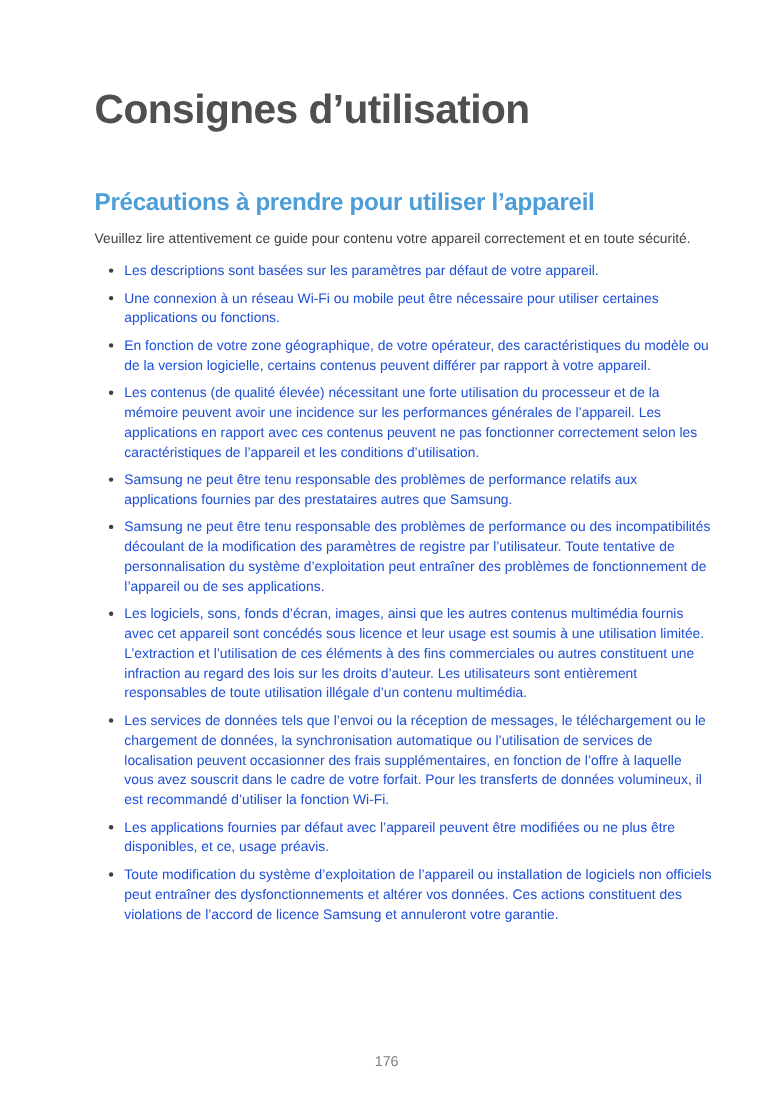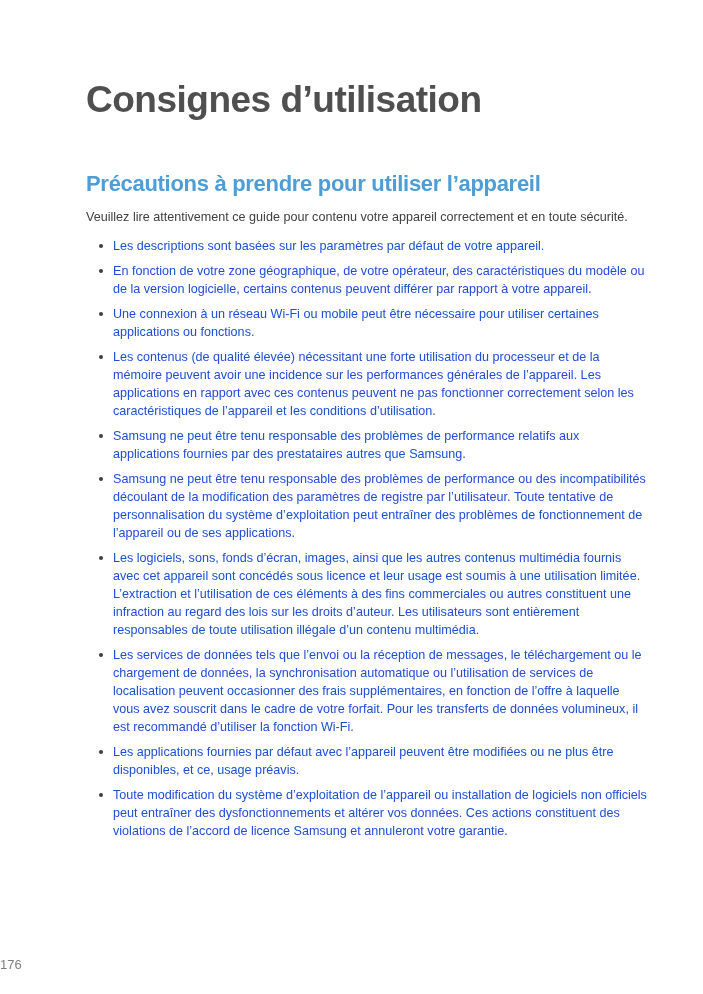--- a/index.html
+++ b/index.html
@@ -62,39 +62,39 @@
     width: 4px;
     height: 4px;
     border-radius: 50%;
     background: #3e3e3e;
   }
   .page-footer {
     position: absolute;
     left: 0;
     bottom: 22px;
     width: 100%;
-    text-align: left;
+    text-align: center;
     font-size: 13px;
     color: #7f7f7f;
   }
 </style>
 </head>
 <body>
 
 <div class="page">
   <h1 class="chapter-title">Consignes d’utilisation</h1>
 
   <h2 class="section-heading">Précautions à prendre pour utiliser l’appareil</h2>
 
   <p class="intro">Veuillez lire attentivement ce guide pour contenu votre appareil correctement et en toute sécurité.</p>
 
   <ul class="precautions">
     <li>Les descriptions sont basées sur les paramètres par défaut de votre appareil.</li>
+    <li>Une connexion à un réseau Wi-Fi ou mobile peut être nécessaire pour utiliser certaines applications ou fonctions.</li>
     <li>En fonction de votre zone géographique, de votre opérateur, des caractéristiques du modèle ou de la version logicielle, certains contenus peuvent différer par rapport à votre appareil.</li>
-    <li>Une connexion à un réseau Wi-Fi ou mobile peut être nécessaire pour utiliser certaines applications ou fonctions.</li>
     <li>Les contenus (de qualité élevée) nécessitant une forte utilisation du processeur et de la mémoire peuvent avoir une incidence sur les performances générales de l’appareil. Les applications en rapport avec ces contenus peuvent ne pas fonctionner correctement selon les caractéristiques de l’appareil et les conditions d’utilisation.</li>
     <li>Samsung ne peut être tenu responsable des problèmes de performance relatifs aux applications fournies par des prestataires autres que Samsung.</li>
     <li>Samsung ne peut être tenu responsable des problèmes de performance ou des incompatibilités découlant de la modification des paramètres de registre par l’utilisateur. Toute tentative de personnalisation du système d’exploitation peut entraîner des problèmes de fonctionnement de l’appareil ou de ses applications.</li>
     <li>Les logiciels, sons, fonds d’écran, images, ainsi que les autres contenus multimédia fournis avec cet appareil sont concédés sous licence et leur usage est soumis à une utilisation limitée. L’extraction et l’utilisation de ces éléments à des fins commerciales ou autres constituent une infraction au regard des lois sur les droits d’auteur. Les utilisateurs sont entièrement responsables de toute utilisation illégale d’un contenu multimédia.</li>
     <li>Les services de données tels que l’envoi ou la réception de messages, le téléchargement ou le chargement de données, la synchronisation automatique ou l’utilisation de services de localisation peuvent occasionner des frais supplémentaires, en fonction de l’offre à laquelle vous avez souscrit dans le cadre de votre forfait. Pour les transferts de données volumineux, il est recommandé d’utiliser la fonction Wi-Fi.</li>
     <li>Les applications fournies par défaut avec l’appareil peuvent être modifiées ou ne plus être disponibles, et ce, usage préavis.</li>
     <li>Toute modification du système d’exploitation de l’appareil ou installation de logiciels non officiels peut entraîner des dysfonctionnements et altérer vos données. Ces actions constituent des violations de l’accord de licence Samsung et annuleront votre garantie.</li>
   </ul>
 
   <div class="page-footer">176</div>

